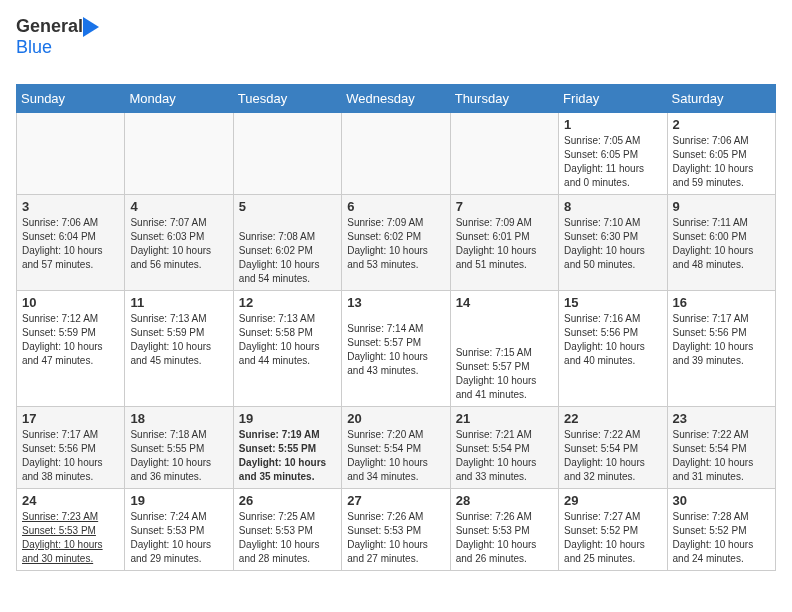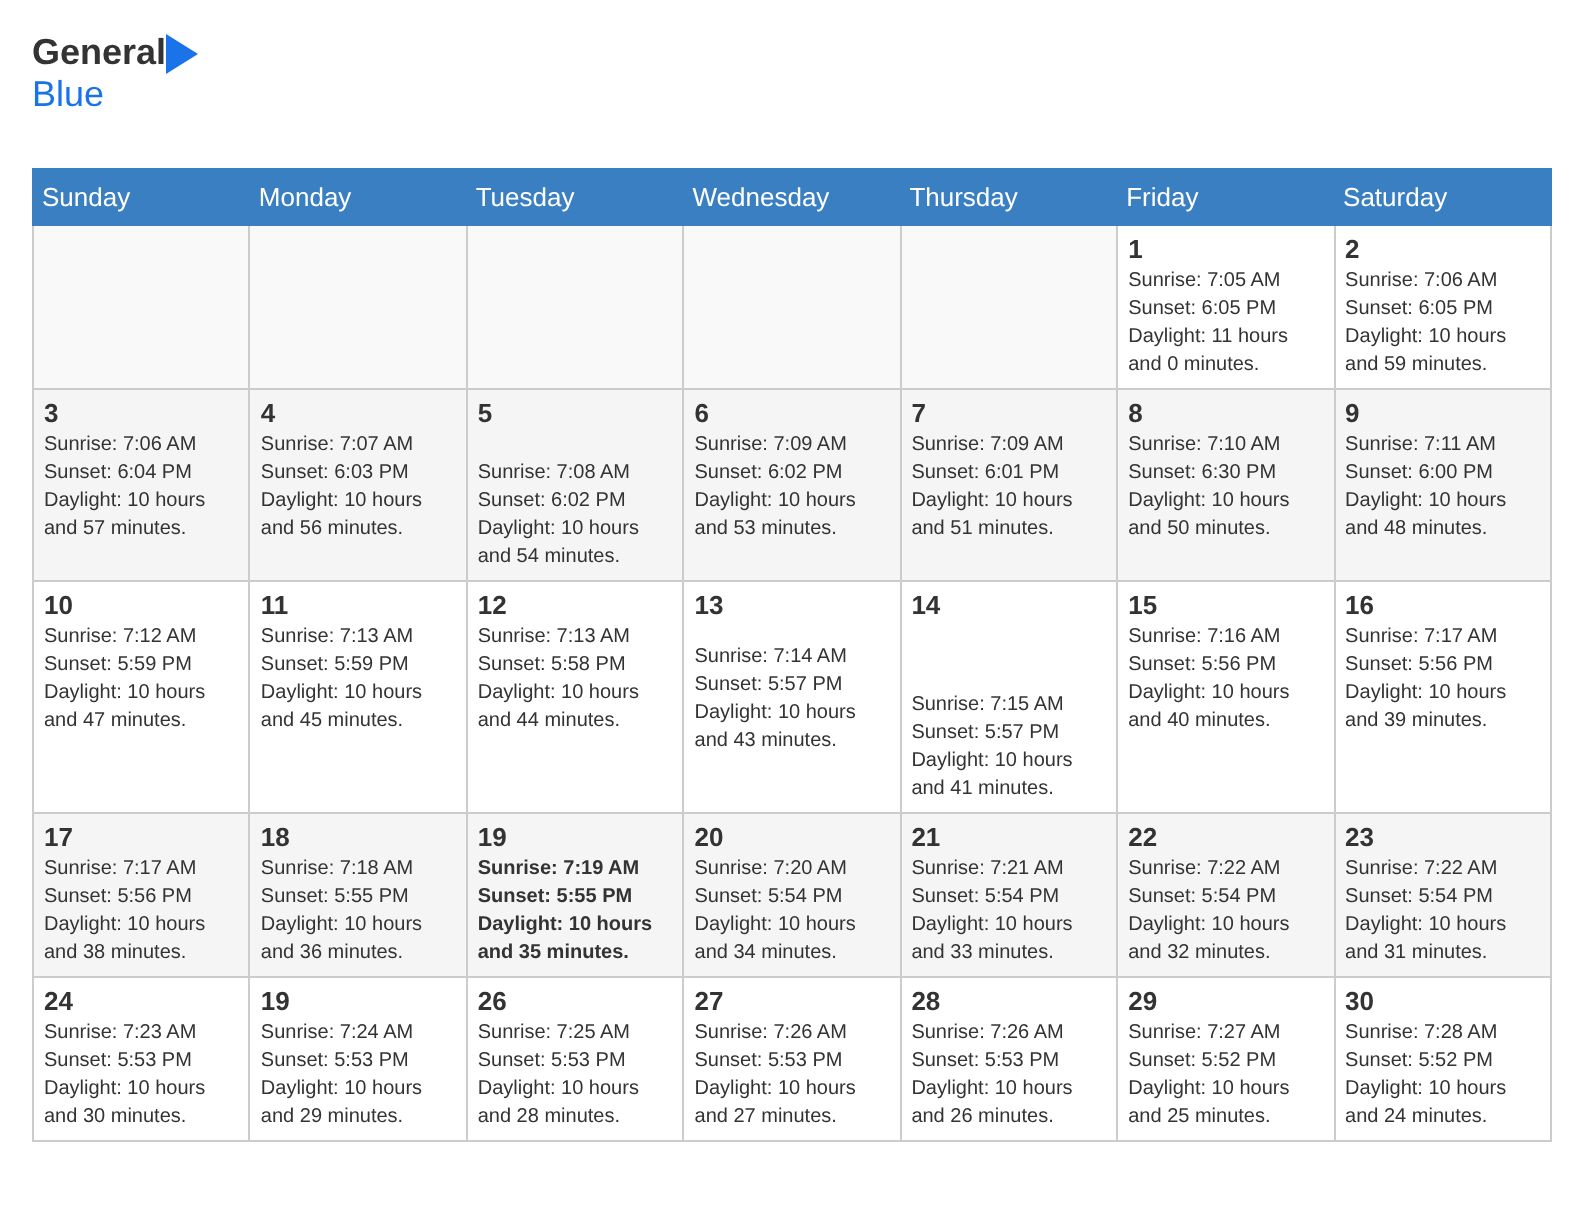--- a/index.html
+++ b/index.html
@@ -262,21 +262,21 @@
         <td>
           <span class="day-num">23</span>
           <div class="day-info" style="white-space: pre-line;">Sunrise: 7:22 AM
 Sunset: 5:54 PM
 Daylight: 10 hours and 31 minutes.</div>
         </td>
       </tr>
       <tr>
         <td>
           <span class="day-num">24</span>
-          <div class="day-info" style="white-space: pre-line;">Sunrise: 7:23 AM
+          <div class="day-info" style="white-space: pre-line; text-decoration: underline;">Sunrise: 7:23 AM
 Sunset: 5:53 PM
 Daylight: 10 hours and 30 minutes.</div>
         </td>
         <td>
           <span class="day-num">19</span>
           <div class="day-info" style="white-space: pre-line;">Sunrise: 7:24 AM
 Sunset: 5:53 PM
 Daylight: 10 hours and 29 minutes.</div>
         </td>
         <td>

